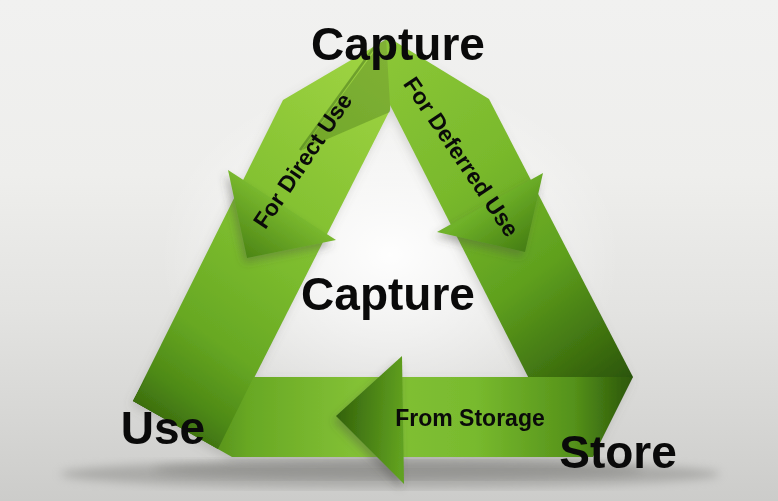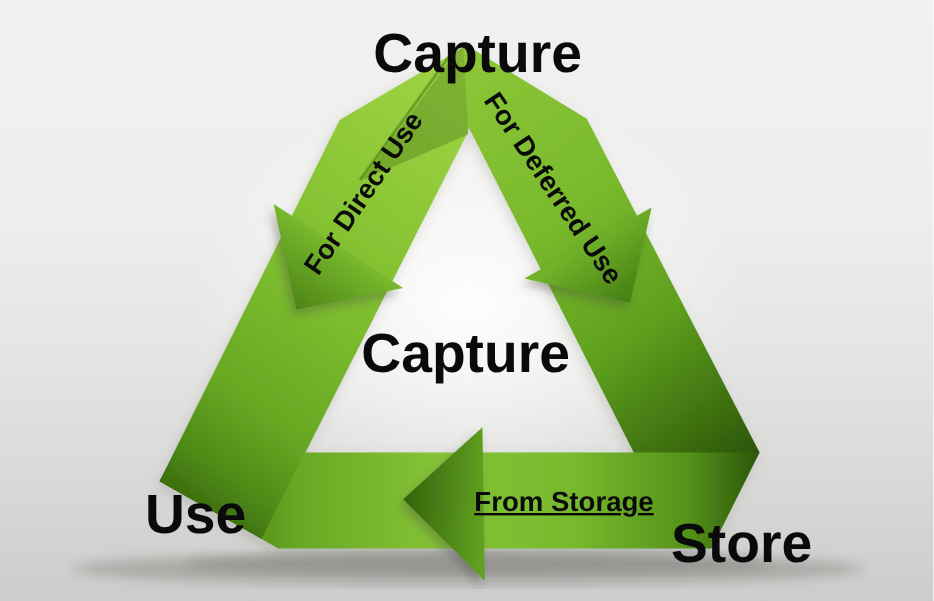--- a/index.html
+++ b/index.html
@@ -114,15 +114,15 @@
   <div class="lbl big" style="left:163px; top:428px;">Use</div>
 
   <div class="lbl big" style="left:618px; top:452px;">Store</div>
 
   <div class="lbl big" style="left:388px; top:294px;">Capture</div>
 
   <div class="lbl mid rot-left" style="left:303px; top:161px;">For Direct Use</div>
 
   <div class="lbl mid rot-right" style="left:461px; top:157px;">For Deferred Use</div>
 
-  <div class="lbl mid" style="left:470px; top:418px;text-decoration:underline;">From Storage</div>
+  <div class="lbl mid" style="left:470px; top:418px;">From Storage</div>
 
 </div>
 
 </body></html>

